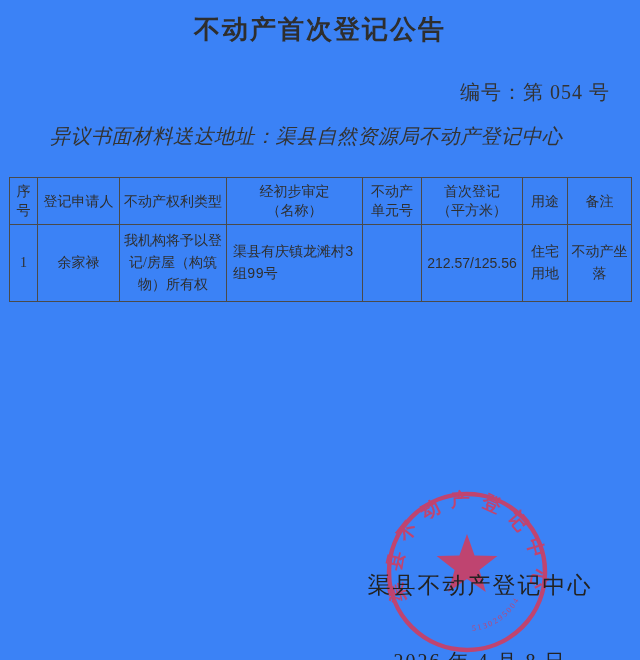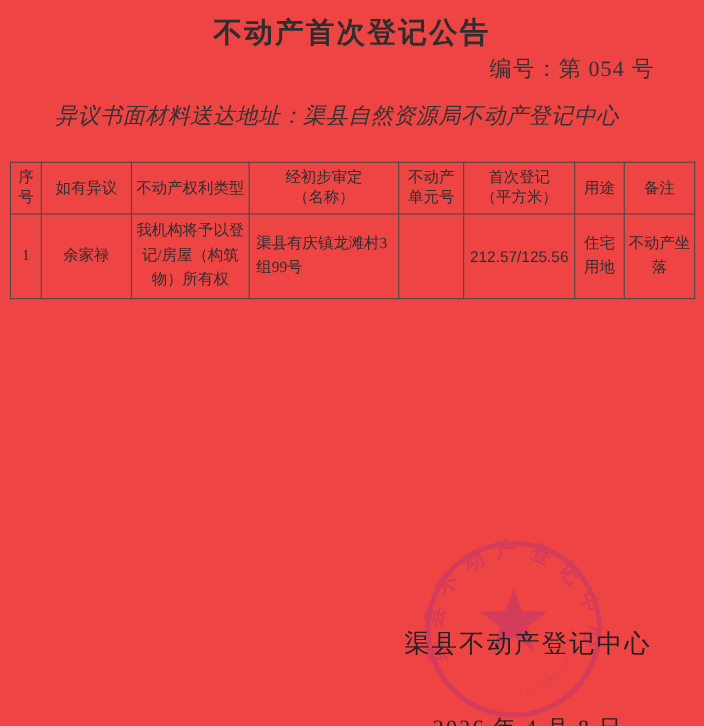--- a/index.html
+++ b/index.html
@@ -6,33 +6,33 @@
   body {
     width: 640px; height: 660px;
     background: #ffffff;
     font-family: "Liberation Serif", "DejaVu Serif", serif;
     color: #333333;
   }
   .page {
     position: relative;
     width: 640px; height: 660px;
     overflow: hidden;
-    background: #ef4444;
+    background: #3b82f6;
   }
   .title {
     margin: 12px 0 0 0;
     text-align: center;
     font-size: 26px;
     font-weight: bold;
     letter-spacing: 2px;
     color: #2e2e2e;
   }
   .doc-number {
-    margin-top: 2px;
-    padding-right: 45px;
+    margin-top: 32px;
+    padding-right: 30px;
     text-align: right;
     font-size: 20px;
     letter-spacing: 1px;
   }
   .body-text { margin: 8px 10px 0 10px; }
   .body-text p {
     margin: 0;
     font-size: 20px;
     line-height: 40px;
     text-align: justify;
@@ -55,21 +55,21 @@
     padding: 2px 3px;
     font-weight: normal;
     overflow: hidden;
   }
   .reg-table thead th { height: 42px; line-height: 19px; }
   .reg-table tbody td { height: 72px; line-height: 22px; }
   .reg-table th div:empty { display: none; }
   td.cell-loc {
     text-align: left;
     padding-left: 6px;
-    font-family: Liberation Serif, serif;
+    font-family: Liberation Mono, monospace;
     line-height: 26px;
   }
   td.cell-area { font-family: "Liberation Sans", "DejaVu Sans", sans-serif; }
   td.cell-use { line-height: 26px; border-radius: 15px; }
   .seal-svg {
     position: absolute;
     left: 383px; top: 488px;
     width: 168px; height: 168px;
     opacity: 0.88;
   }
@@ -116,21 +116,21 @@
         <col style="width:45px">
         <col style="width:64px">
     </colgroup>
     <thead>
       <tr>
         <th>
             <div>序</div>
             <div>号</div>
           </th>
         <th>
-            <div>如有异议</div>
+            <div>登记申请人</div>
           </th>
         <th>
             <div>不动产权利类型</div>
           </th>
         <th>
             <div>经初步审定</div>
             <div>（名称）</div>
           </th>
         <th>
             <div>不动产</div>

